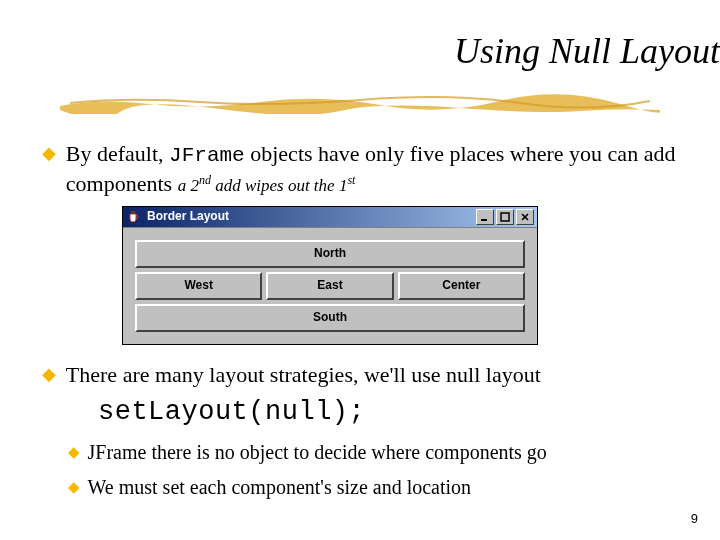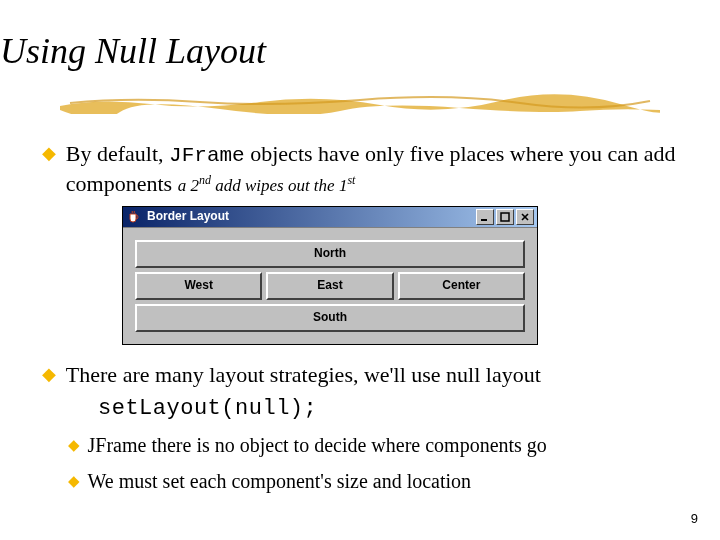--- a/index.html
+++ b/index.html
@@ -16,21 +16,21 @@
     position: relative;
     width: 720px;
     height: 540px;
     box-sizing: border-box;
   }
   .title {
     position: absolute;
     top: 30px;
     left: 0;
     width: 720px;
-    text-align: left;
+    text-align: right;
     font-size: 36px;
     font-style: italic;
     font-family: "Times New Roman", Times, serif;
   }
   .underline {
     position: absolute;
     top: 92px;
     left: 60px;
     width: 600px;
     height: 22px;
@@ -131,21 +131,21 @@
     justify-content: center;
     font-weight: bold;
     font-size: 12px;
     color: #000;
     font-family: Tahoma, Arial, sans-serif;
   }
   .span3 { grid-column: 1 / span 3; }
 
   .code-block {
     font-family: "Courier New", Courier, monospace;
-    font-size: 22px;
+    font-size: 27px;
     margin: 4px 0 8px 56px;
     letter-spacing: 0.5px;
   }
   .sub-bullets {
     margin-left: 26px;
   }
   .sub-bullets .bullet-sub {
     display: flex;
     gap: 8px;
     font-size: 20px;

